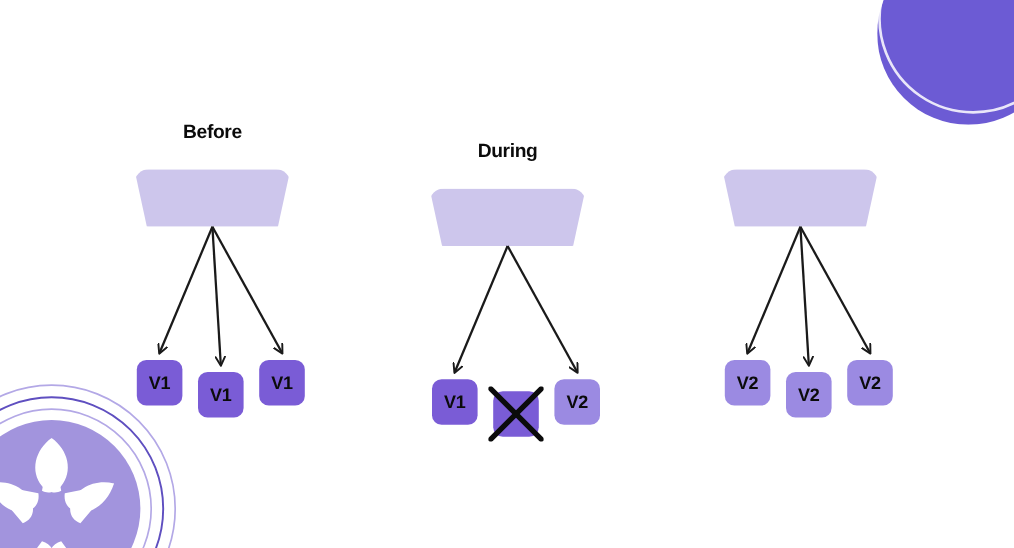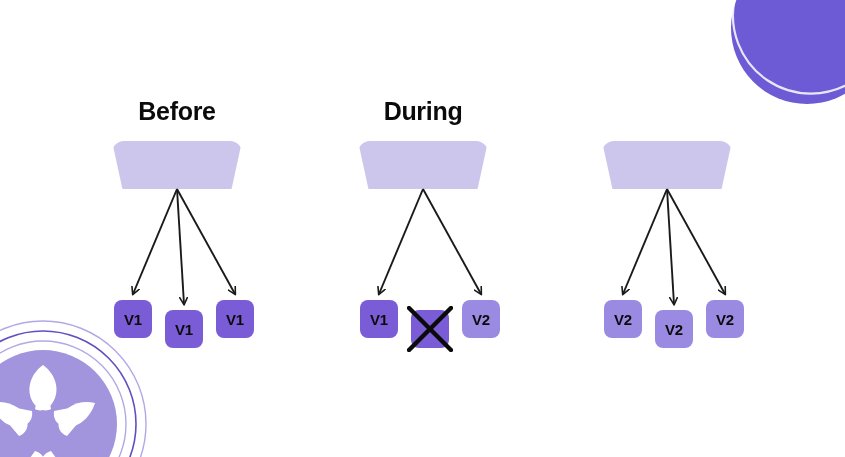--- a/index.html
+++ b/index.html
@@ -36,30 +36,30 @@
   }
 
   
   .group {
     position: absolute;
     top: 96px;
     width: 230px;
     height: 260px;
   }
   #group-before { left: 62px; }
-  #group-during { left: 308px; }
+  #group-during { left: 308px; margin-top: 16px; }
   #group-after  { left: 552px; }
 
   .group-title {
     position: absolute;
     top: 0;
     left: 0;
     width: 230px;
     text-align: center;
-    font-size: 25px;
+    font-size: 16px;
     font-weight: bold;
     color: #0b0b0b;
     letter-spacing: -0.3px;
     line-height: 30px;
   }
 
   
   .trapezoid {
     position: absolute;
     top: 45px;

